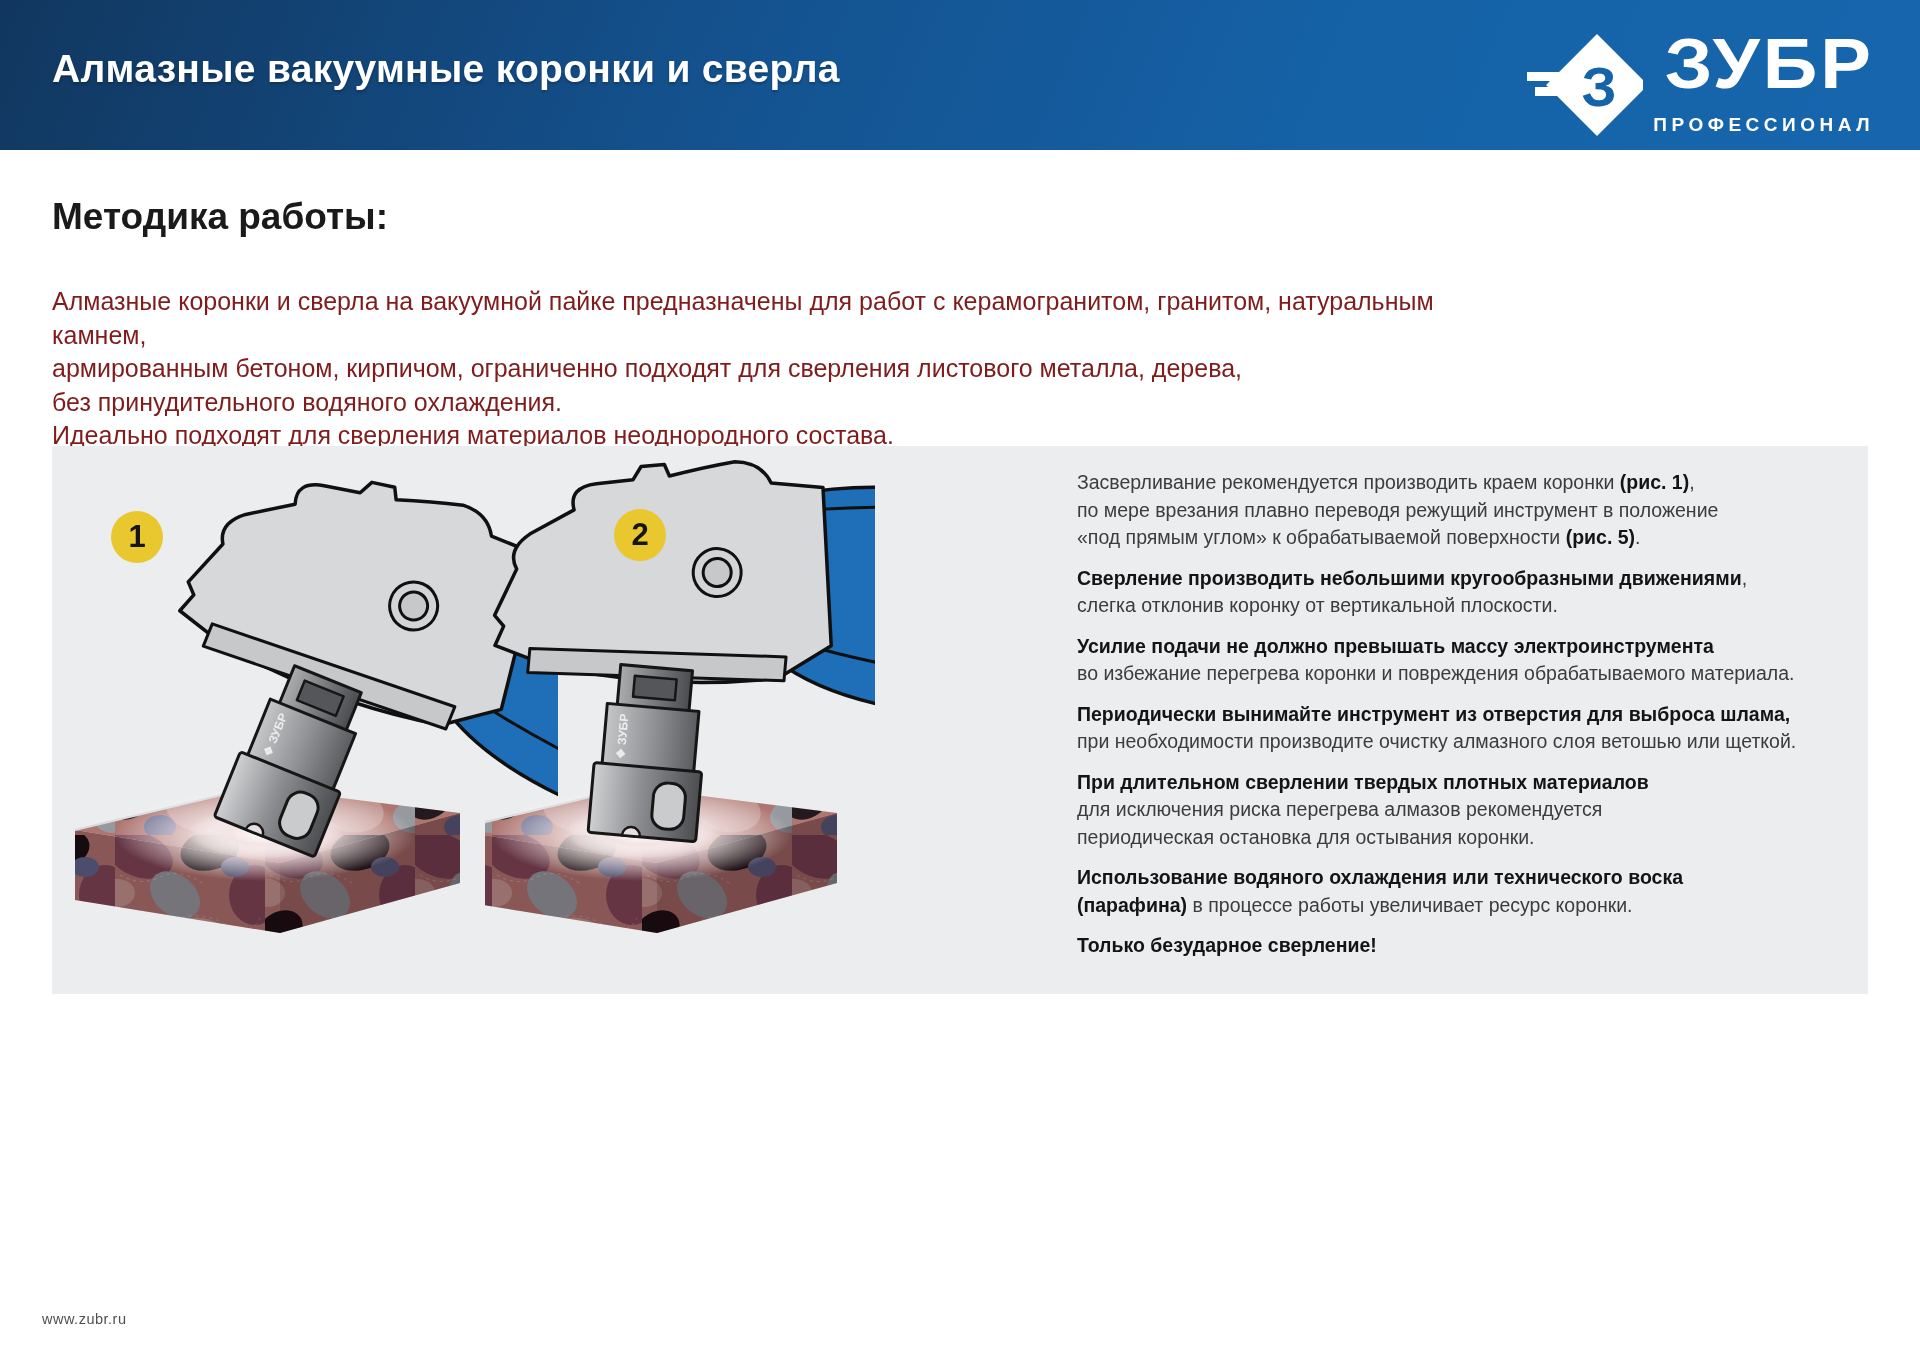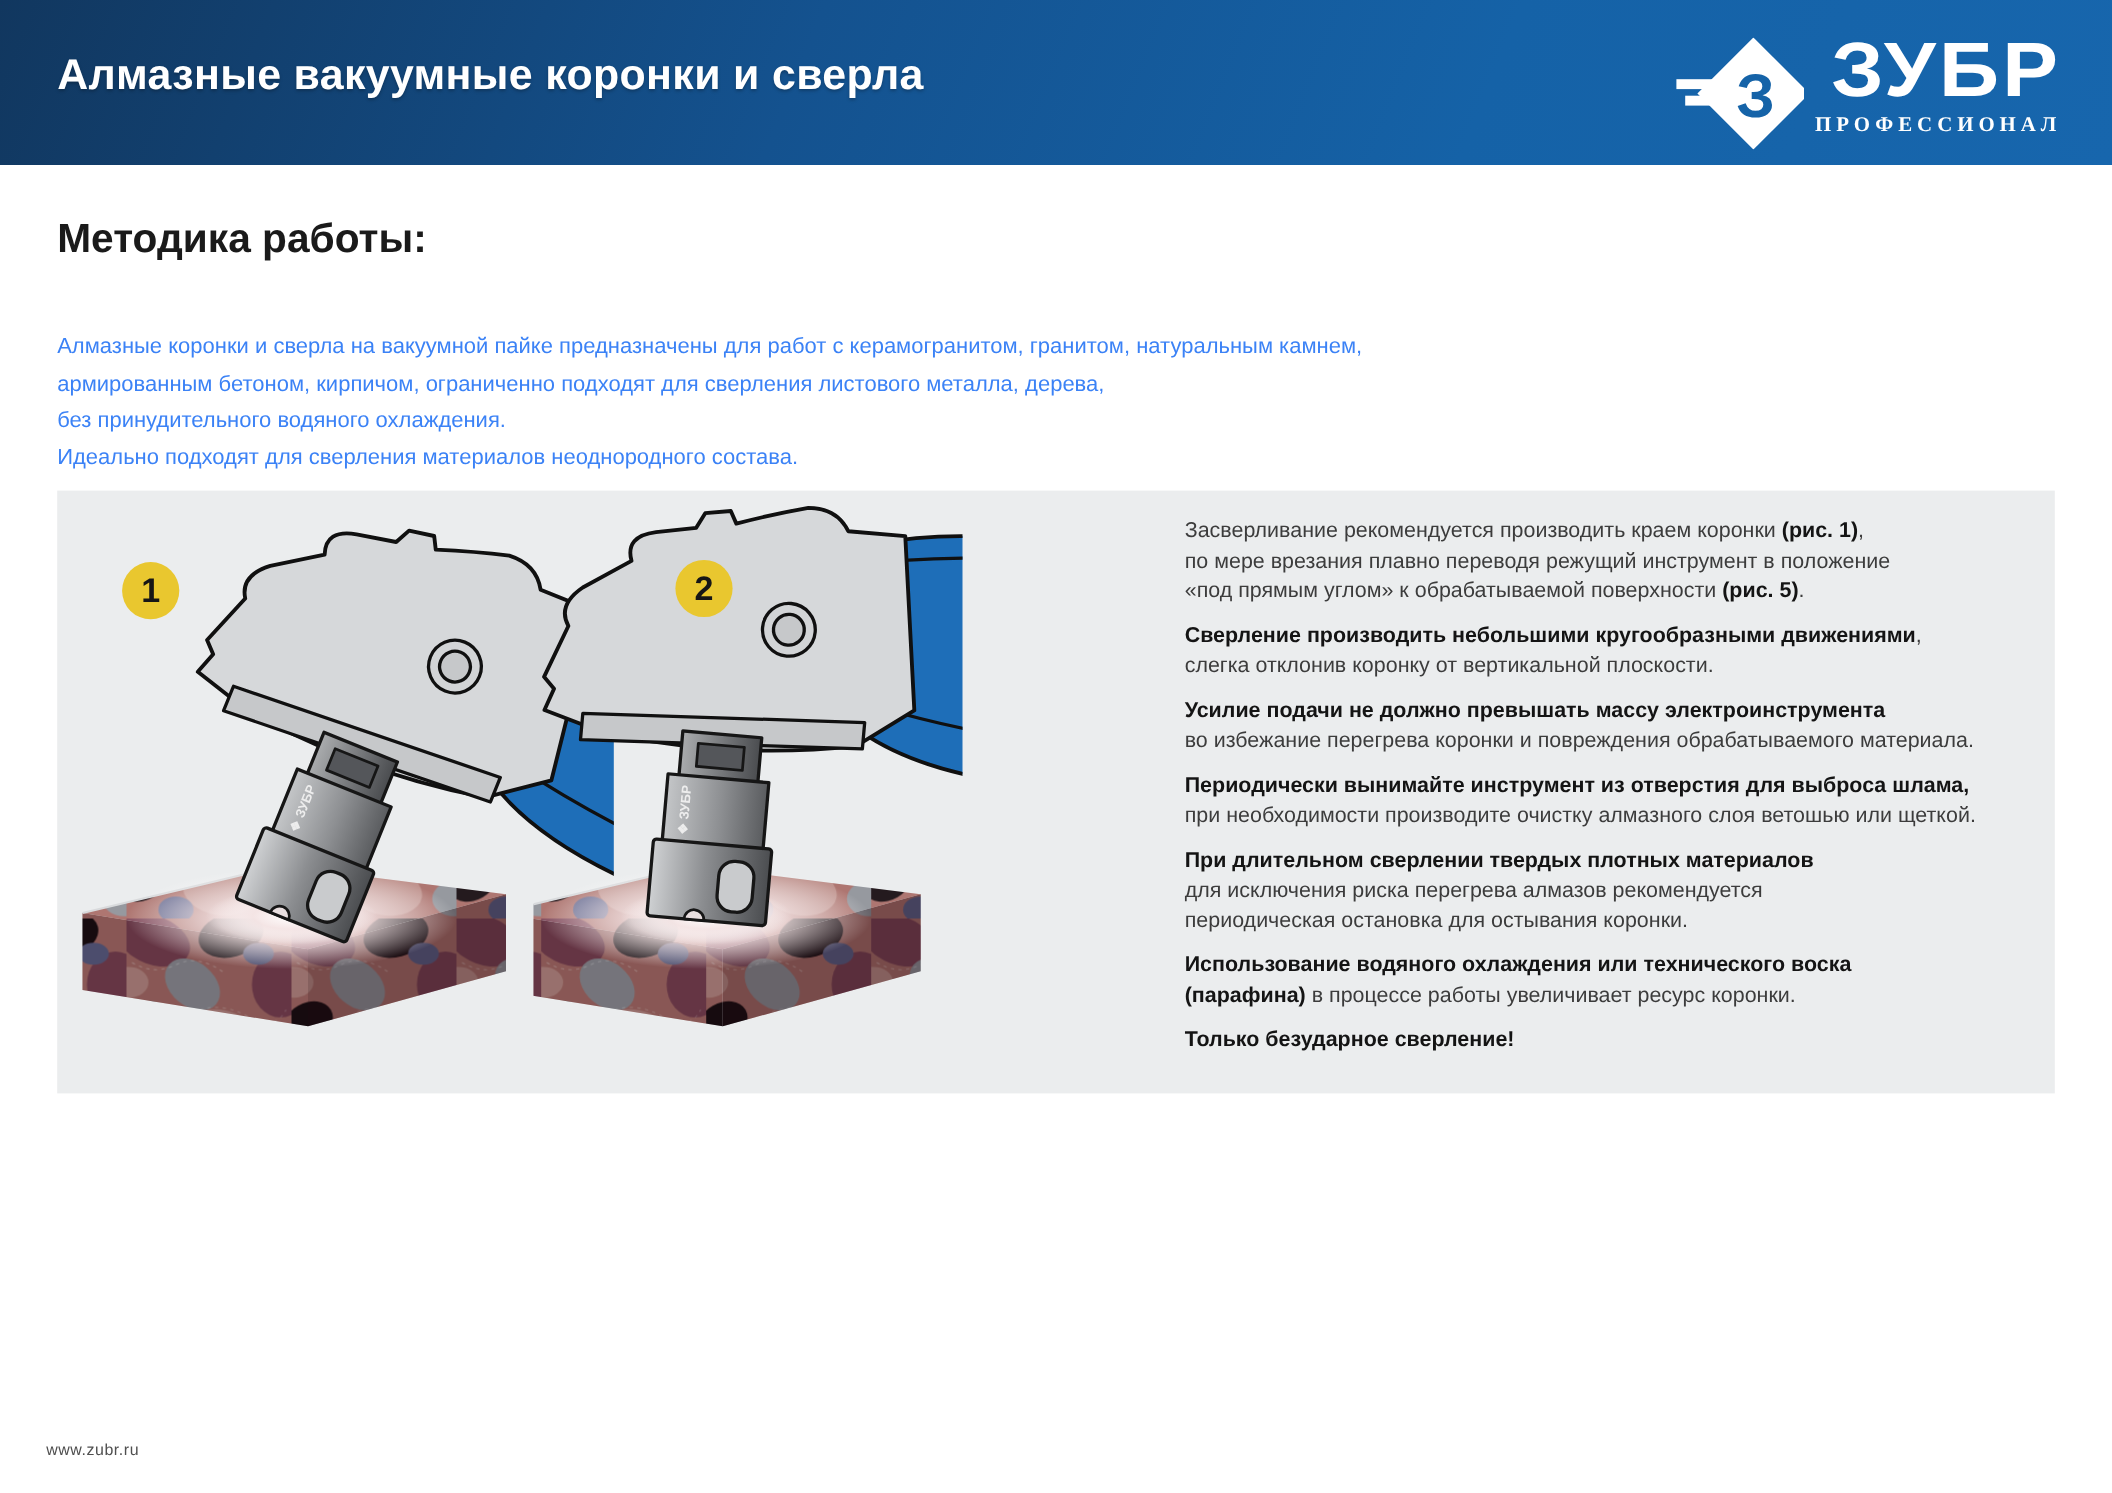--- a/index.html
+++ b/index.html
@@ -19,30 +19,30 @@
     text-shadow:0 2px 3px rgba(0,0,0,.25);
   }
   .logo{position:absolute;right:46px;top:26px;display:flex;align-items:flex-start;}
   .logo-icon{width:118px;height:102px;margin-right:10px;margin-top:8px;}
   .logo-text{display:flex;flex-direction:column;align-items:flex-end;}
   .logo-brand{
     font-size:76px;line-height:1;font-weight:bold;color:#ffffff;letter-spacing:3px;
     transform:scaleY(.92);
   }
   .logo-tagline{
-    font-size:19px;font-weight:bold;color:#ffffff;letter-spacing:4.5px;margin-top:1px;font-family:Liberation Serif, serif;
+    font-size:19px;font-weight:bold;color:#ffffff;letter-spacing:4.5px;margin-top:12px;
   }
   
   .section-heading{
     position:absolute;left:52px;top:196px;margin:0;
     font-size:37px;font-weight:bold;color:#1a1a1a;
   }
   .intro-text{
-    position:absolute;left:52px;top:299px;margin:0;width:1400px;
-    font-size:20px;line-height:33.5px;color:#3b82f6;
+    position:absolute;left:52px;top:285px;margin:0;width:1400px;
+    font-size:25px;line-height:33.5px;color:#7f1d1d;
   }
   .intro-text span{display:block;}
   
   .panel{
     position:absolute;left:52px;top:446px;width:1816px;height:548px;
     background:#ebedee;
   }
   .figures-svg{position:absolute;left:0;top:0;}
   .badge{
     position:absolute;width:52px;height:52px;border-radius:50%;

